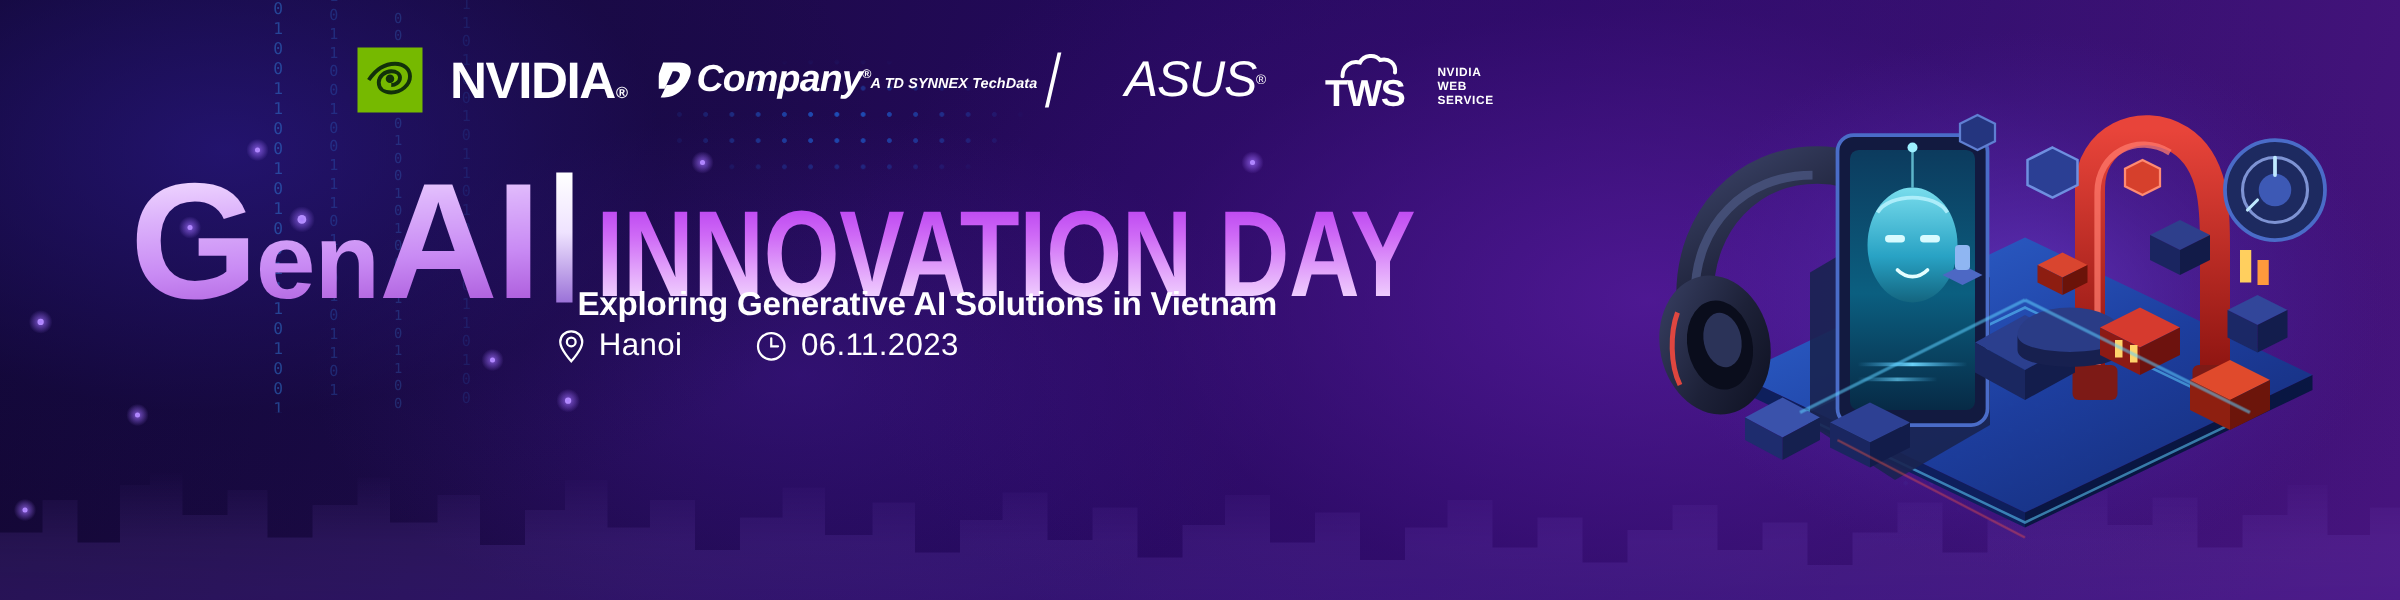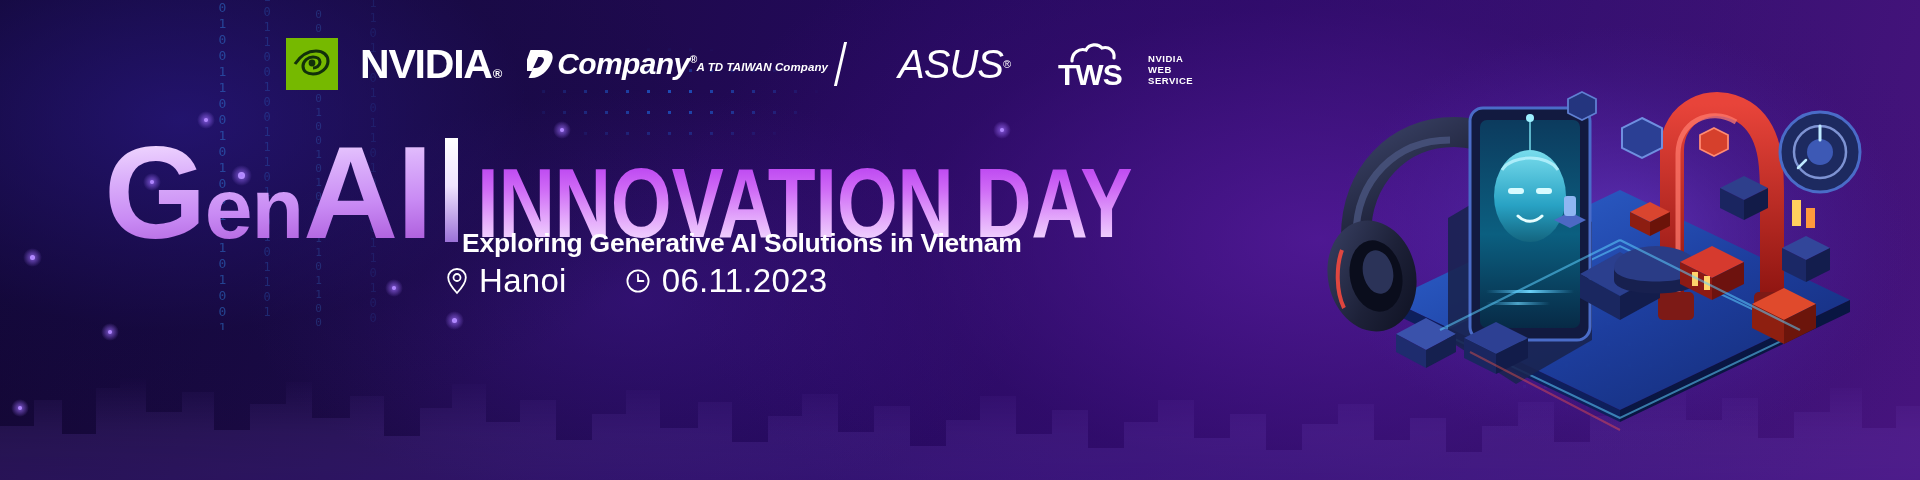--- a/index.html
+++ b/index.html
@@ -118,21 +118,21 @@
   
   #subtitle {
     position:absolute; left:462px; top:228px;
     color:#fff; font-size:26.5px; font-weight:bold; letter-spacing:-.2px; white-space:nowrap;
   }
   #meta {
     position:absolute; left:446px; top:262px;
     display:flex; align-items:center; gap:58px;
   }
   .meta-item { display:flex; align-items:center; gap:11px; }
-  .meta-text { color:#fff; font-size:33px; letter-spacing:.3px; white-space:nowrap; }
+  .meta-text { color:#fff; font-size:25px; letter-spacing:.3px; white-space:nowrap; }
 
   
   #art { position:absolute; right:0; top:0; width:600px; height:480px; }
 </style>
 </head>
 <body>
 
 <div id="banner">
 
   <div class="lyr">
@@ -193,21 +193,21 @@
 
     <div class="logo td-wrap">
       <div class="td-row">
         <svg width="30" height="34" viewBox="0 0 30 34">
           <path d="M4 3 h13 c9 0 12 6 10 13 -2 8 -8 15 -17 15 h-3 l3 -10 h2 c4 0 6 -3 7 -6 1 -3 -1 -5 -4 -5 h-2 l-4 14 h-9 z" fill="#fff" transform="skewX(-10)"></path>
         </svg>
         <div class="td-text"><span>Company</span><sup>®</sup></div>
       </div>
       <div class="td-slash"></div>
       <div class="td-rule"></div>
-      <div class="td-tag">A TD TAIWAN Company</div>
+      <div class="td-tag">A TD SYNNEX TechData</div>
     </div>
 
     <div class="logo asus">
       <span>ASUS</span>
         <sup>®</sup>
     </div>
 
     <div class="logo tws-wrap">
       <div class="tws-mark">
         <svg viewBox="0 0 88 50" width="88" height="50">

